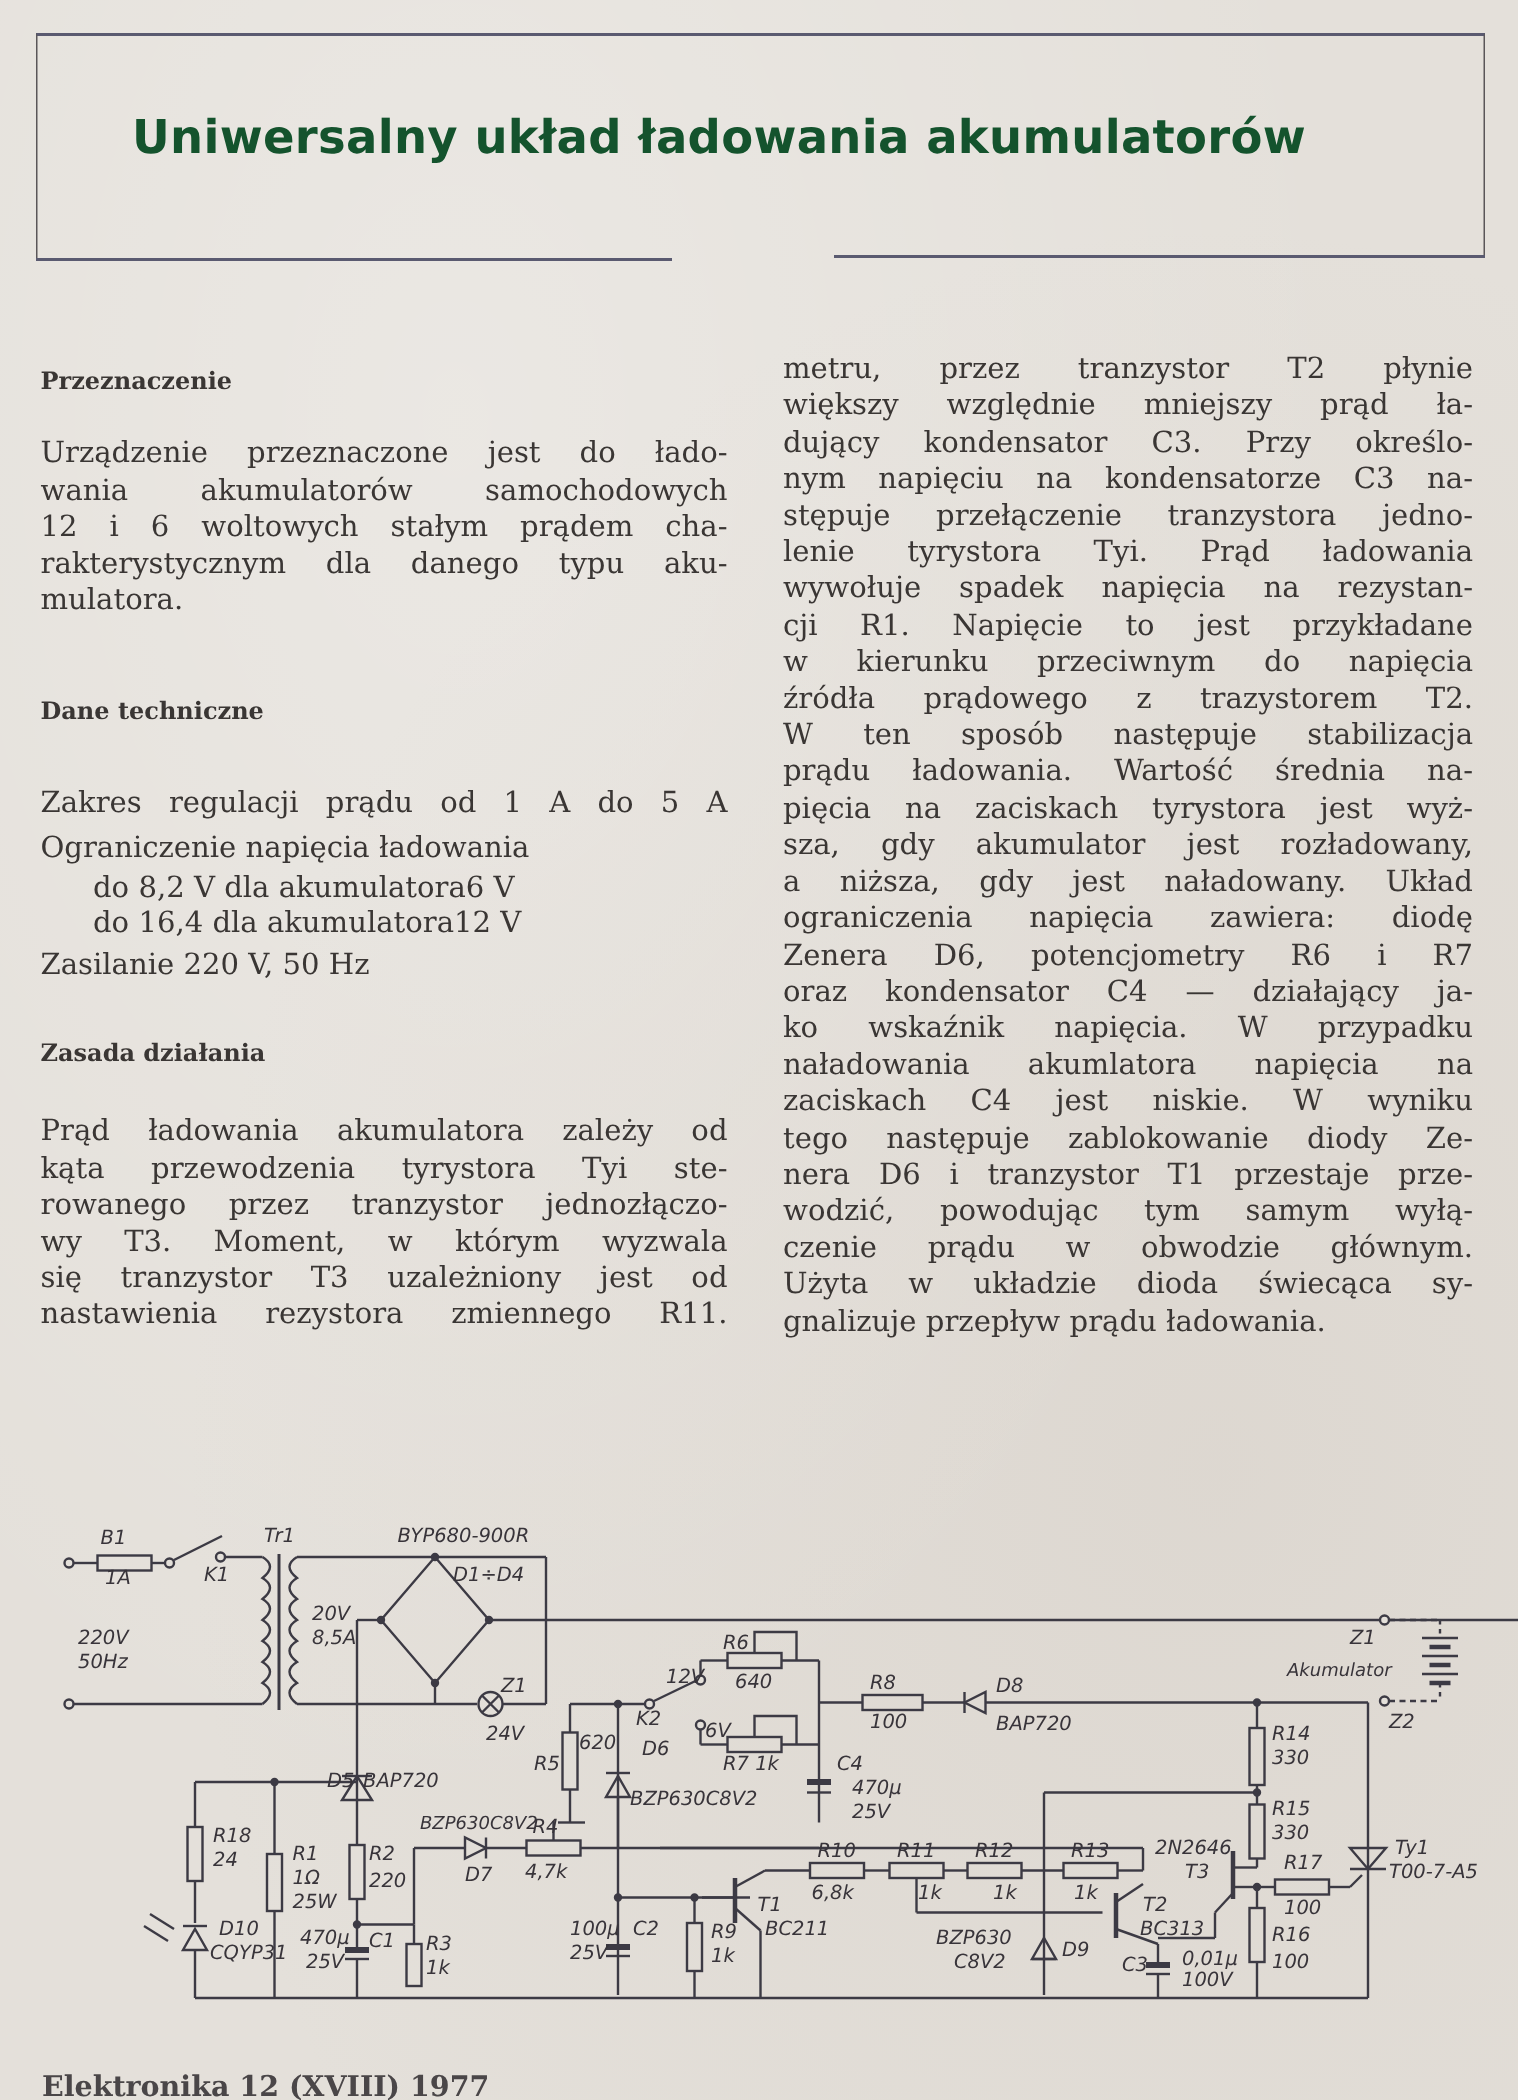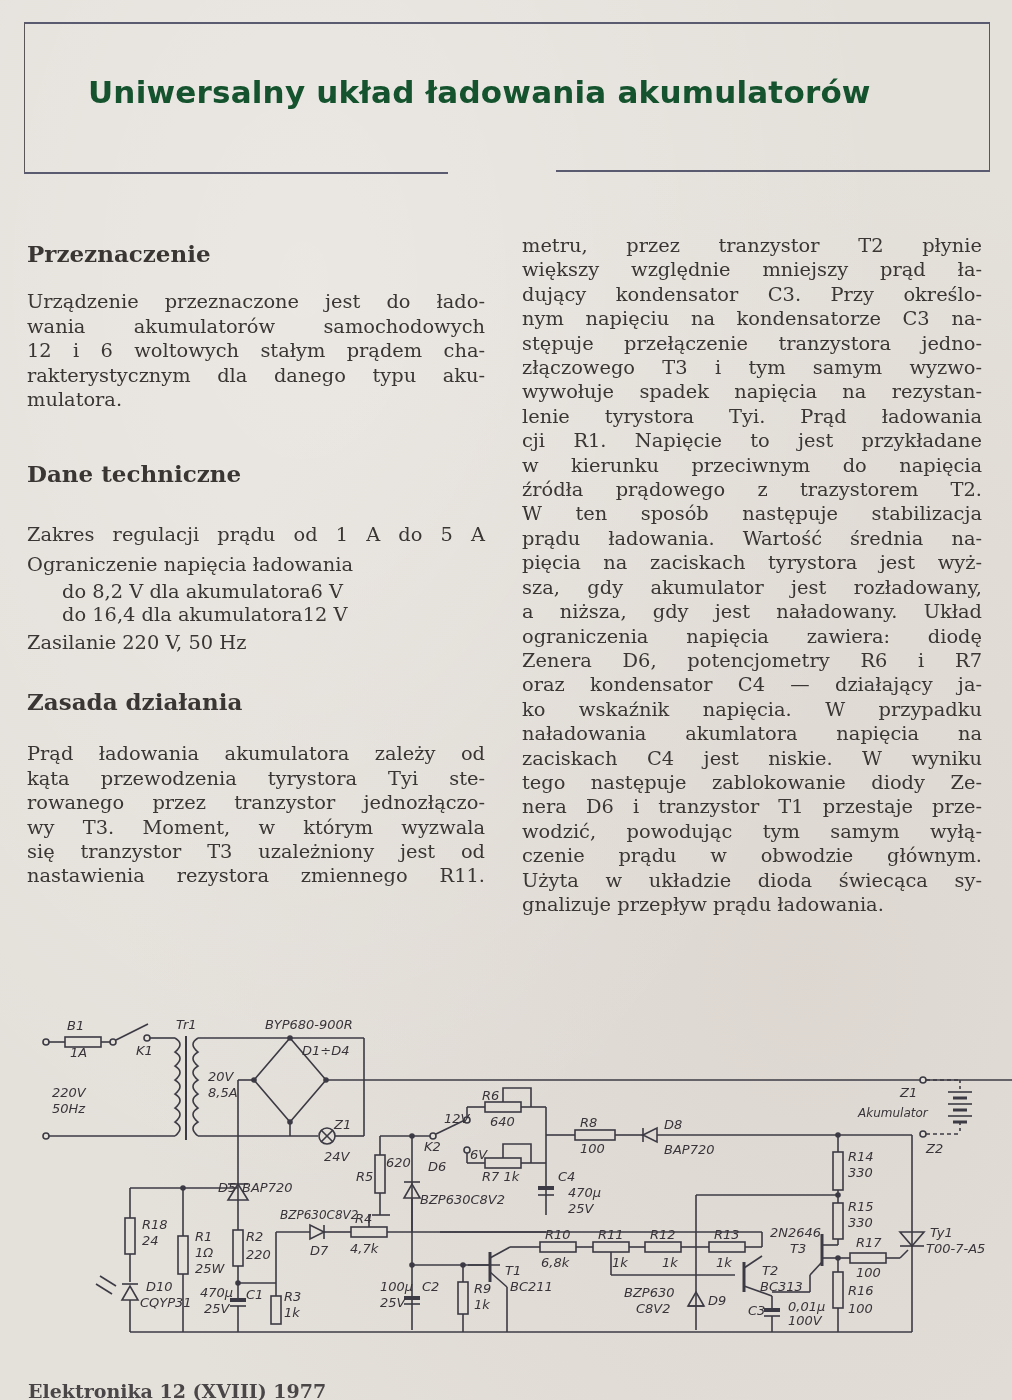--- a/index.html
+++ b/index.html
@@ -11,21 +11,21 @@
      #e4e0da;}
   .title-box{position:absolute;left:24px;top:22px;width:964px;height:148px;
      border-left:1.5px solid #5a5658;border-right:1.5px solid #5a5658;border-top:2px solid #5a5a70;}
   .title-bottom-l{position:absolute;left:24px;top:172px;width:424px;height:0;border-top:2px solid #5a5a70;}
   .title-bottom-r{position:absolute;left:556px;top:170px;width:434px;height:0;border-top:2px solid #5a5a70;}
   .title{position:absolute;left:88px;top:74px;font-family:"DejaVu Sans","Liberation Sans",sans-serif;
      font-weight:bold;font-size:31px;letter-spacing:0.2px;color:#14532d;}
   .col{position:absolute;font-size:19.4px;line-height:24.4px;}
   .col-left{left:27px;width:458px;}
   .col-right{left:522px;width:460px;}
-  .h{font-weight:bold;font-size:23px;color:#3a3634;}
+  .h{font-weight:bold;font-size:16px;color:#3a3634;}
   .line{display:block;text-align:justify;text-align-last:justify;white-space:nowrap;}
   .line.left{text-align-last:left;}
   .spec-row{display:flex;}
   .indent{padding-left:35px;}
   .footer{position:absolute;left:28px;top:1380px;font-weight:bold;font-size:19px;color:#4a4648;}
   .lbl{position:absolute;font-family:"DejaVu Sans","Liberation Sans",sans-serif;font-style:italic;
        font-size:13px;line-height:14px;color:#38343a;white-space:nowrap;}
 </style>
 </head>
 <body>
@@ -77,23 +77,22 @@
     </div>
 </div>
 
 <div class="col col-right" style="top:234px;">
   <div id="zasada-right">
       <span class="line">metru, przez tranzystor T2 płynie</span>
       <span class="line">większy względnie mniejszy prąd ła-</span>
       <span class="line">dujący kondensator C3. Przy określo-</span>
       <span class="line">nym napięciu na kondensatorze C3 na-</span>
       <span class="line">stępuje przełączenie tranzystora jedno-</span>
-      <span class="line">złączowego T3 i tym samym wyzwo-</span>
+      <span class="line">lenie tyrystora Tyi. Prąd ładowania</span>
       <span class="line">wywołuje spadek napięcia na rezystan-</span>
-      <span class="line">lenie tyrystora Tyi. Prąd ładowania</span>
       <span class="line">cji R1. Napięcie to jest przykładane</span>
       <span class="line">w kierunku przeciwnym do napięcia</span>
       <span class="line">źródła prądowego z trazystorem T2.</span>
       <span class="line">W ten sposób następuje stabilizacja</span>
       <span class="line">prądu ładowania. Wartość średnia na-</span>
       <span class="line">pięcia na zaciskach tyrystora jest wyż-</span>
       <span class="line">sza, gdy akumulator jest rozładowany,</span>
       <span class="line">a niższa, gdy jest naładowany. Układ</span>
       <span class="line">ograniczenia napięcia zawiera: diodę</span>
       <span class="line">Zenera D6, potencjometry R6 i R7</span>

